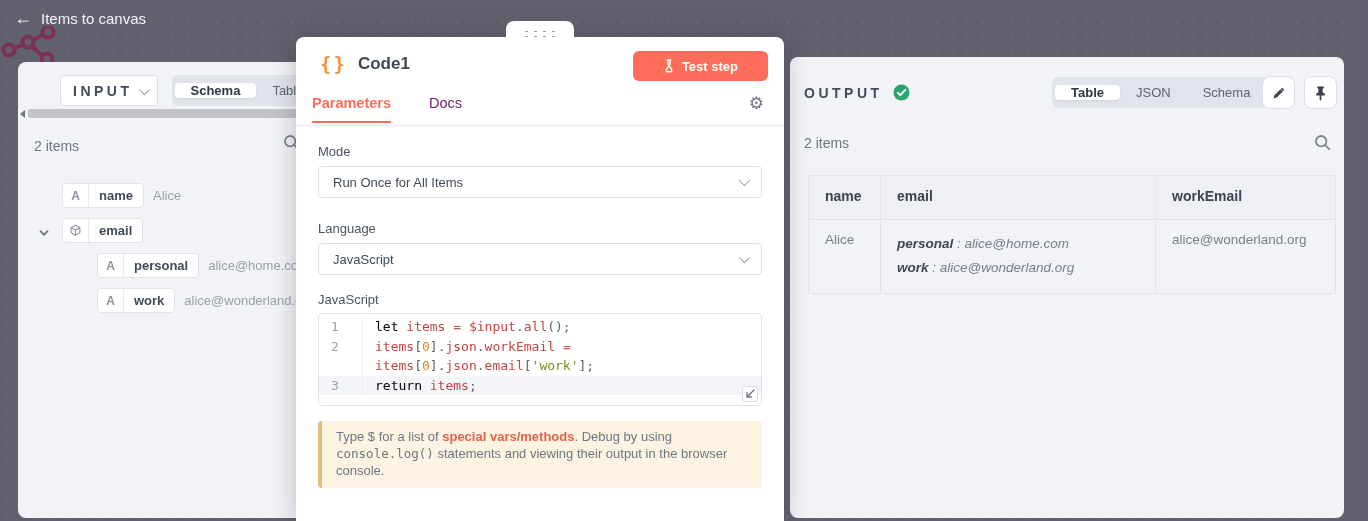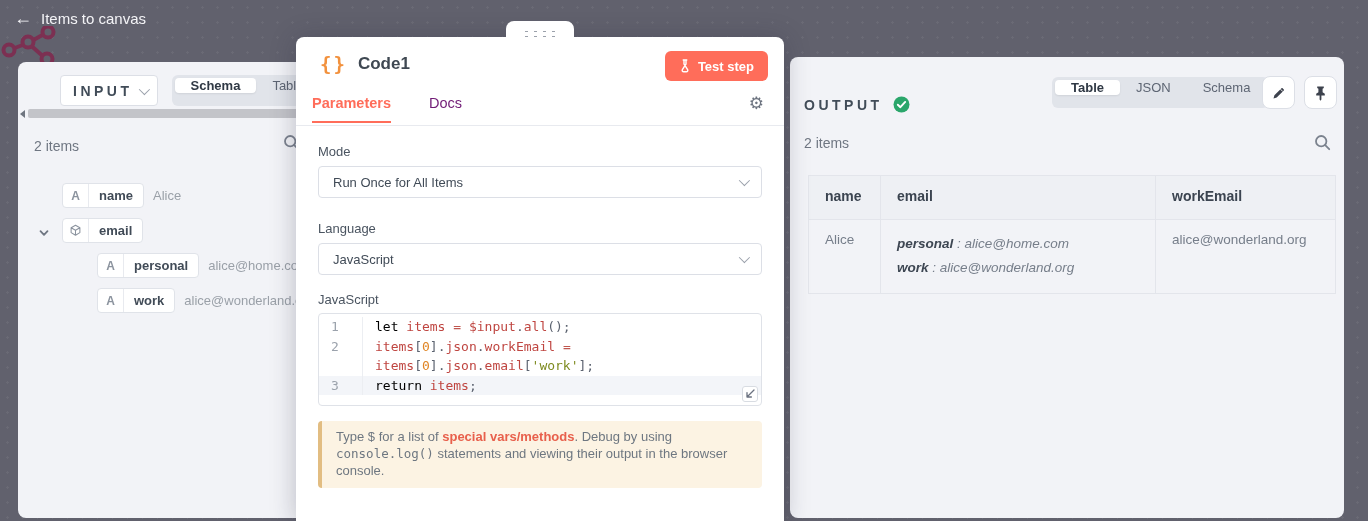--- a/index.html
+++ b/index.html
@@ -23,21 +23,21 @@
 
   
   .panel { position:absolute; background:#f2f3f7; border-radius:8px; z-index:2; }
   .panel-title { font-size:14px; font-weight:600; letter-spacing:3.5px; color:#414c58; }
 
   
   #input-panel { left:18px; top:62px; width:762px; height:456px; }
   .input-header { position:absolute; left:10px; top:13px; display:flex; gap:14px; align-items:center;margin-left:32px; }
   .input-dropdown { display:flex; align-items:center; gap:6px; background:#fff; border:1px solid #dcdfe6;
     border-radius:4px; height:31px; padding:0 10px 0 12px; cursor:pointer; }
-  .seg-tabs { display:flex; background:#e1e4ea; border-radius:6px; padding:3px; height:31px; align-items:flex-start; }
+  .seg-tabs { display:flex; background:#e1e4ea; border-radius:6px; padding:3px; height:31px; align-items:center; }
   .seg-tab { display:flex; align-items:center; padding:0 16px; font-size:13px; color:#5d6573;
     border-radius:4px; cursor:pointer; white-space:nowrap; }
   .seg-tab.active { background:#fff; color:#2f3844; font-weight:700; box-shadow:0 1px 2px rgba(0,0,0,0.08); }
   .hscrollbar { position:absolute; left:2px; top:46px; width:740px; height:11px; display:flex; align-items:center; }
   .hscroll-arrow { width:0; height:0; border-top:4px solid transparent; border-bottom:4px solid transparent;
     border-right:5px solid #6f7580; margin-right:3px; }
   .hscroll-thumb { flex:1; height:9px; background:#c3c4c9; border-radius:2px; }
   .items-count { font-size:14px; color:#6f7682; }
   #input-items-count { position:absolute; left:16px; top:76px; }
   #input-search { position:absolute; left:265px; top:72px; }
@@ -58,21 +58,21 @@
   .drag-handle { position:absolute; left:210px; top:-16px; width:68px; height:24px; background:#fff;
     border-radius:8px 8px 0 0; display:flex; align-items:center; justify-content:center; cursor:grab; }
   .drag-dots { width:38px; height:10px;
     background-image:radial-gradient(#9ba1ab 1.3px, transparent 1.5px);
     background-size:9px 5px; background-position:1px 1px; }
   .modal-header { position:absolute; left:24px; top:16px; display:flex; align-items:center; gap:11px; }
   .node-icon-braces { font-size:19px; font-weight:700; color:#f2913d; letter-spacing:2px;
     font-family:"DejaVu Sans Mono","Liberation Mono",monospace; }
   .modal-title { font-size:17px; font-weight:700; color:#3f4852; }
   .test-step-btn { position:absolute; right:16px; top:14px; height:30px; display:flex; align-items:center;
-    gap:7px; background:#ff6d5a; border:none; border-radius:6px; padding:0 14px; color:#fff;
+    gap:7px; background:#ff6d5a; border:none; border-radius:6px; padding:0 30px; color:#fff;
     font-size:13px; font-weight:600; cursor:pointer; font-family:inherit; }
   .modal-tabs { position:absolute; left:16px; top:58px; display:flex; gap:38px; }
   .modal-tab { font-size:14.5px; color:#701a75; padding-bottom:10px; cursor:pointer; }
   .modal-tab.active { color:#ff6d5a; font-weight:600; border-bottom:2px solid #ff6d5a; }
   .modal-divider { position:absolute; left:0; top:88px; width:100%; height:1px; background:#e8eaef; }
   .gear { position:absolute; right:20px; top:56px; font-size:17px; color:#6d7480; cursor:pointer; }
 
   .field-label { position:absolute; left:22px; font-size:13px; color:#4a5460; }
   .select-box { position:absolute; left:22px; width:444px; height:32px; background:#fff;
     border:1px solid #dcdfe6; border-radius:4px; display:flex; align-items:center;
@@ -96,21 +96,21 @@
 
   
   .hint-box { position:absolute; left:22px; top:384px; width:444px; background:#fcf3e3;
     border-left:4px solid #e2bd82; border-radius:4px; padding:8px 14px; font-size:13px;
     line-height:1.3; color:#6e7781; }
   .hint-link { color:#e8604c; font-weight:600; cursor:pointer; }
   .hint-code { font-family:"DejaVu Sans Mono","Liberation Mono",monospace; font-size:12.5px; }
 
   
   #output-panel { left:790px; top:57px; width:554px; height:461px; }
-  .output-header { position:absolute; left:14px; top:27px; display:flex; align-items:center; gap:10px;margin-top:12px; }
+  .output-header { position:absolute; left:14px; top:27px; display:flex; align-items:center; gap:10px; }
   #output-tabs { position:absolute; left:262px; top:20px; }
   .sq-btn { position:absolute; top:19px; width:33px; height:33px; background:#fff; border:1px solid #dcdfe6;
     border-radius:8px; display:flex; align-items:center; justify-content:center; cursor:pointer; }
   #edit-btn { left:472px; } #pin-btn { left:514px; }
   #output-items-count { position:absolute; left:14px; top:78px; }
   #output-search { position:absolute; left:524px; top:77px; }
   .out-table { position:absolute; left:18px; top:118px; width:528px; border-collapse:collapse;
     font-size:13.5px; background:transparent; }
   .out-table th, .out-table td { border:1px solid #e3e5eb; text-align:left; vertical-align:top; padding:12px 16px; }
   .out-table th { font-weight:700; color:#3b4450; background:#eef0f4; height:44px; font-size:14px; }

